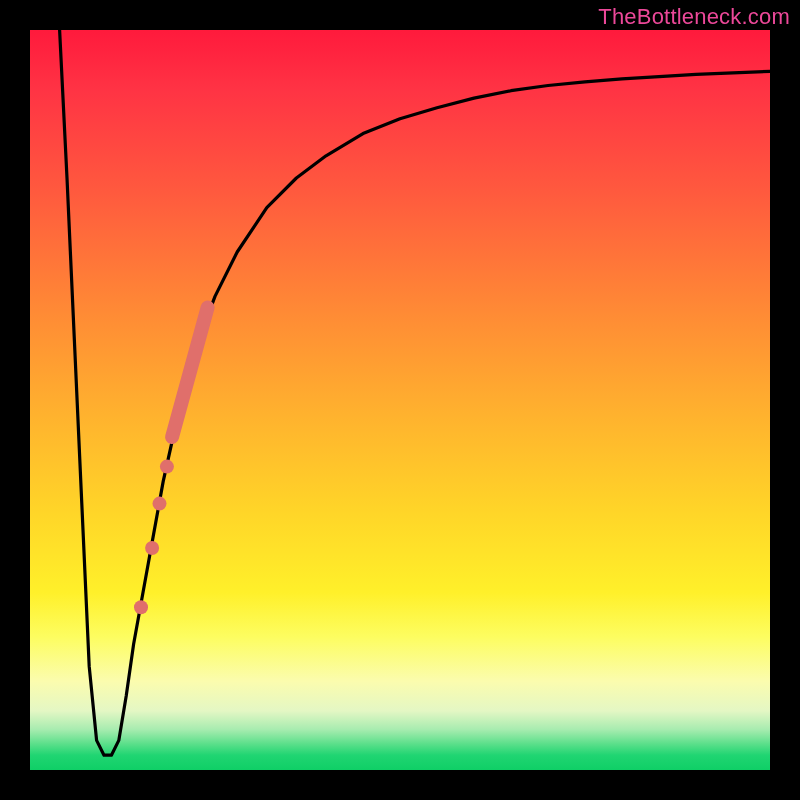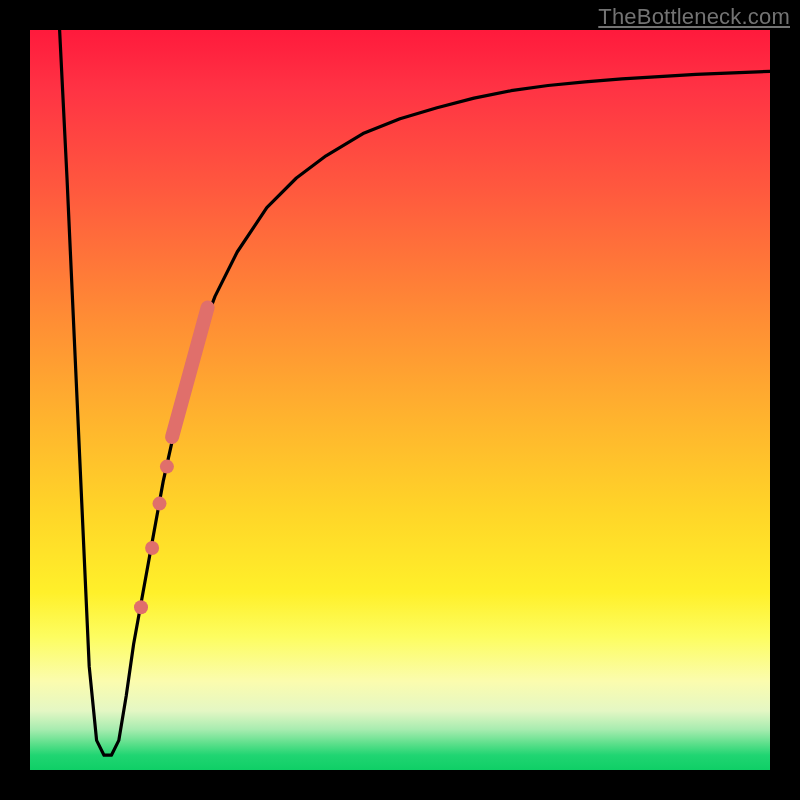--- a/index.html
+++ b/index.html
@@ -48,26 +48,25 @@
     );
   }
   svg.curve {
     position: absolute;
     inset: 0;
   }
   .watermark {
     position: absolute;
     top: 4px;
     right: 10px;
-    color: #737373;
+    color: #ec4899;
     font-size: 22px;
     font-weight: 500;
     letter-spacing: 0.2px;
     user-select: none;
-    text-decoration: underline;
   }
 </style>
 </head>
 <body>
 
 <div class="frame">
   <div class="watermark">TheBottleneck.com</div>
 
   <div class="plot">
     <div class="gradient"></div>

